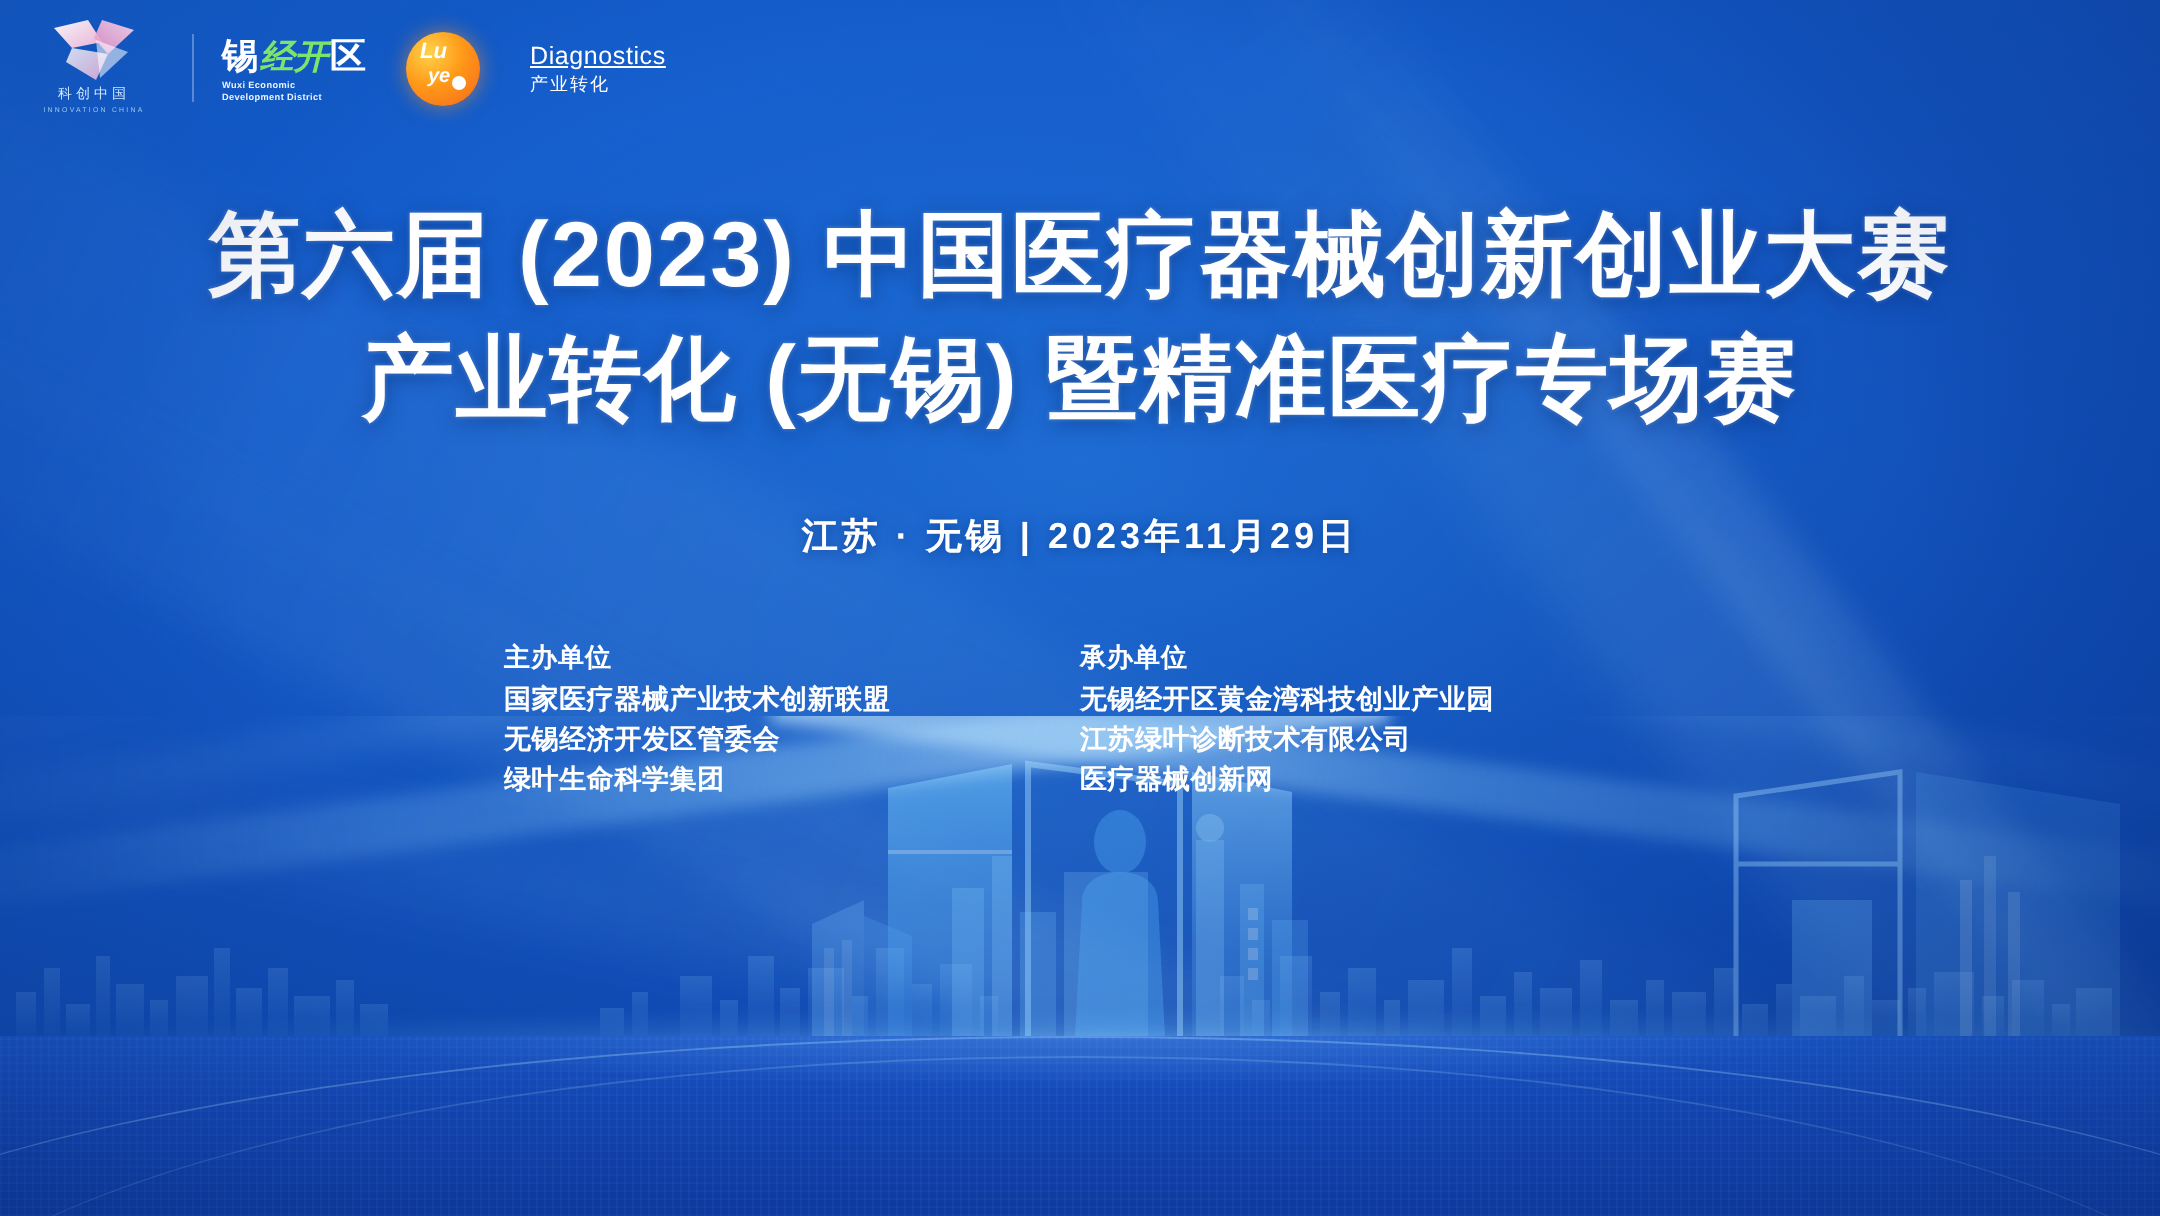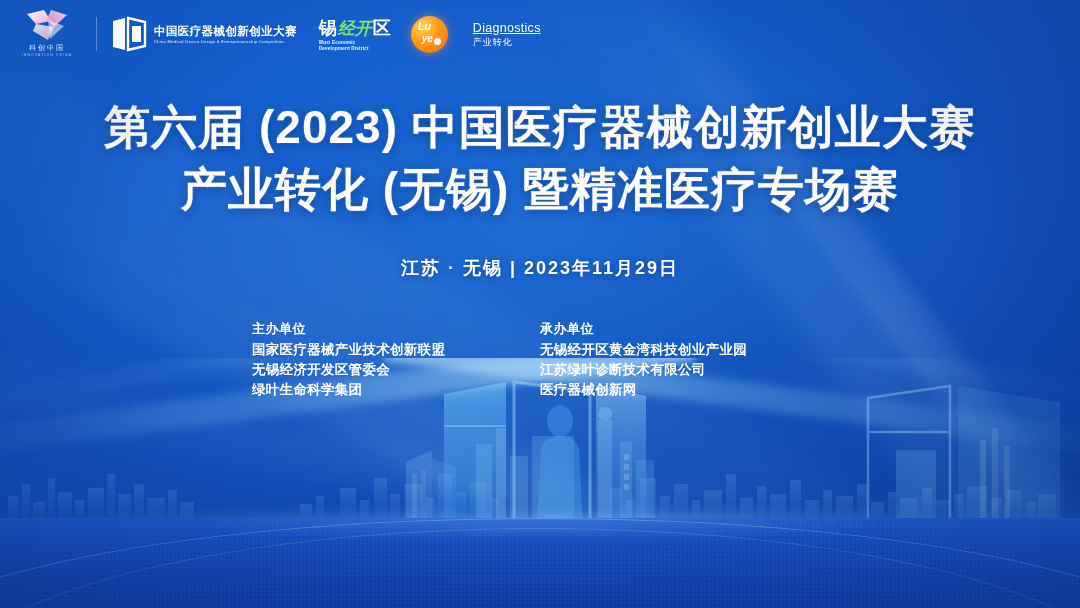--- a/index.html
+++ b/index.html
@@ -203,31 +203,20 @@
         <path d="M24 12 L40 18 L26 31 Z" fill="#ffffff" opacity="0.55"></path>
       </svg>
       <div class="cap">
         <span class="cn">科创中国</span>
         <span class="en">INNOVATION CHINA</span>
       </div>
     </div>
 
     <div class="vdiv"></div>
 
-    <div class="logo-unit lg2">
-      <svg class="door" viewBox="0 0 36 36">
-        <path d="M2 5 L14 2 L14 34 L2 31 Z" fill="#ffffff"></path>
-        <path d="M17 2 L34 6 L34 30 L17 34 Z" fill="none" stroke="#ffffff" stroke-width="2.4"></path>
-        <rect x="21" y="10" width="9" height="16" fill="#ffffff"></rect>
-      </svg>
-      <div class="txt">
-        <span class="cn">中国医疗器械创新创业大赛</span>
-        <span class="en">China Medical Device Design &amp; Entrepreneurship Competition</span>
-      </div>
-    </div>
 
     <div class="logo-unit lg3">
       <div class="cal">
         <span class="ch">锡</span>
         <span class="gr">经开</span>
         <span class="ch">区</span>
       </div>
       <div class="en2">
         <b>Wuxi Economic</b>
         <b>Development District</b>

